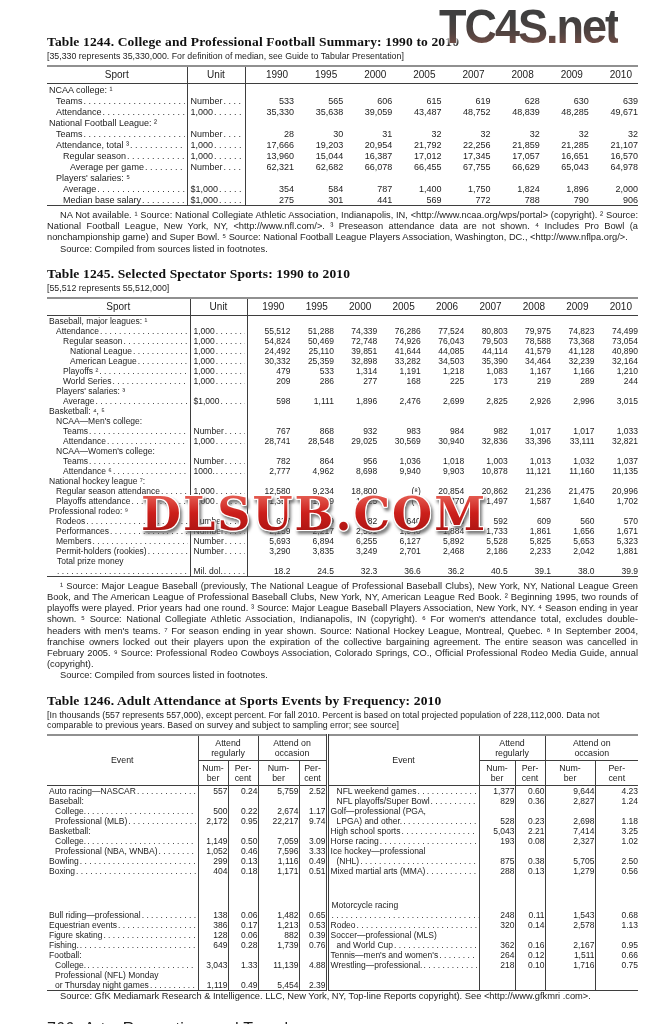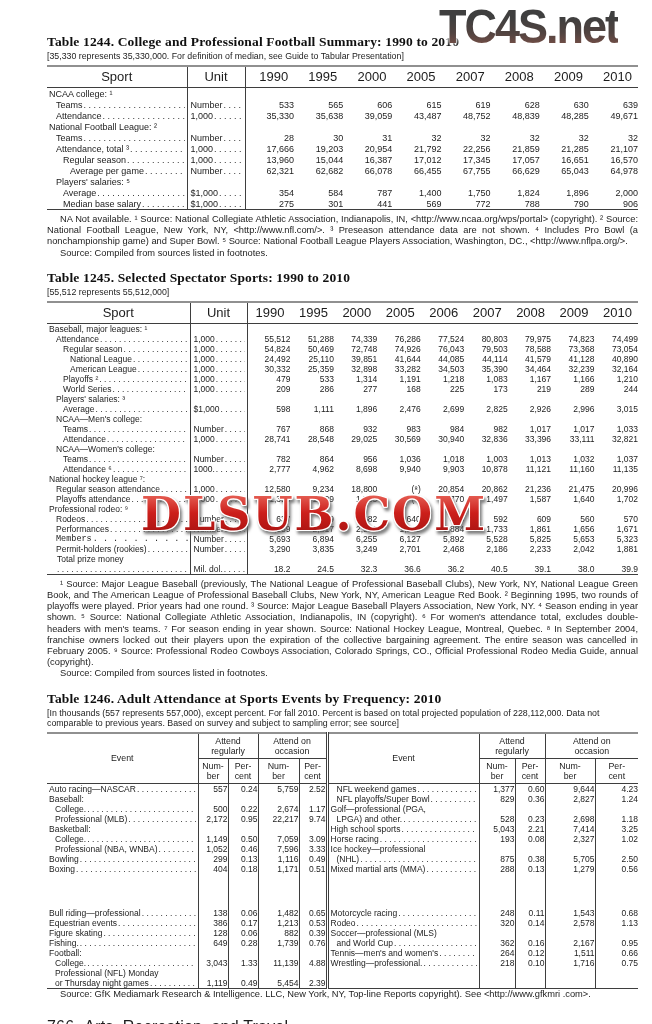--- a/index.html
+++ b/index.html
@@ -4,21 +4,21 @@
 <style>
   html,body{margin:0;padding:0;background:#ffffff;}
   .page{position:relative;width:652px;height:1024px;background:#fff;overflow:hidden;
         font-family:"Liberation Sans",sans-serif;color:#1c1c1c;}
   .content{position:absolute;left:47px;top:34px;width:591px;}
   .ttl{font-family:"Liberation Serif",serif;font-weight:bold;font-size:13.5px;
        letter-spacing:.15px;margin:0 0 1px 0;color:#101010;}
   .brk{font-size:8.8px;margin:0 0 4px 0;}
   table{border-collapse:collapse;width:100%;table-layout:fixed;}
   .ty{border-top:2px solid #909090;border-bottom:1px solid #3e3e3e;}
-  .ty th{font-weight:normal;font-size:13px;border-bottom:1px solid #3e3e3e;padding:2px 0 3px;}
+  .ty th{font-weight:normal;font-size:10px;border-bottom:1px solid #3e3e3e;padding:2px 0 3px;}
   .ty th.yh{text-align:right;padding-right:6px;}
   .c-lab{border-right:1px solid #3e3e3e;}
   .c-unit{border-right:1px solid #3e3e3e;}
   .ty td{padding:0;vertical-align:bottom;overflow:hidden;}
   #tbl1244 td{height:11px;font-size:9px;}
   #tbl1245 td{height:9.7px;font-size:8.5px;}
   .num{text-align:right;padding-right:3px;}
   .labwrap{display:flex;align-items:baseline;overflow:hidden;}
   .lt{white-space:nowrap;}
   .lead{flex:1 1 auto;overflow:hidden;white-space:nowrap;margin:0 2px 0 1px;}
@@ -549,20 +549,37 @@
               <td class="num">1,896</td>
               <td class="num">2,476</td>
               <td class="num">2,699</td>
               <td class="num">2,825</td>
               <td class="num">2,926</td>
               <td class="num">2,996</td>
               <td class="num">3,015</td>
             </tr>
             <tr>
               <td class="c-lab">
+                <div class="labwrap" style="padding-left: 2px;">
+                  <span class="lt">Basketball: ⁴, ⁵</span>
+                </div>
+              </td>
+              <td class="c-unit"></td>
+              <td class="num"></td>
+              <td class="num"></td>
+              <td class="num"></td>
+              <td class="num"></td>
+              <td class="num"></td>
+              <td class="num"></td>
+              <td class="num"></td>
+              <td class="num"></td>
+              <td class="num"></td>
+            </tr>
+            <tr>
+              <td class="c-lab">
                 <div class="labwrap" style="padding-left: 9px;">
                   <span class="lt">NCAA—Men's college:</span>
                 </div>
               </td>
               <td class="c-unit"></td>
               <td class="num"></td>
               <td class="num"></td>
               <td class="num"></td>
               <td class="num"></td>
               <td class="num"></td>
@@ -801,21 +818,21 @@
               <td class="num">2,591</td>
               <td class="num">1,940</td>
               <td class="num">1,884</td>
               <td class="num">1,733</td>
               <td class="num">1,861</td>
               <td class="num">1,656</td>
               <td class="num">1,671</td>
             </tr>
             <tr>
               <td class="c-lab">
-                <div class="labwrap" style="padding-left: 9px; font-family: Liberation Mono, monospace;">
+                <div class="labwrap" style="padding-left: 9px;">
                   <span class="lt">Members</span>
                   <span class="lead"></span>
                 </div>
               </td>
               <td class="c-unit">
                 <div class="labwrap" style="padding-left: 3px;">
                   <span class="lt">Number</span>
                   <span class="lead"></span>
                 </div>
               </td>
@@ -1129,21 +1146,21 @@
                 <div class="labwrap" style="padding-left: 2px; margin-top: 34px;">
                   <span class="lt">Bull riding—professional</span>
                   <span class="lead"></span>
                 </div>
               </td>
               <td class="num bl">138</td>
               <td class="num bl">0.06</td>
               <td class="num bl">1,482</td>
               <td class="num bl">0.65</td>
               <td class="pd">
-                <div class="labwrap" style="padding-left: 2px;">
+                <div class="labwrap" style="padding-left: 2px; flex-direction: column;">
                   <span class="lt">Motorcycle racing</span>
                   <span class="lead"></span>
                 </div>
               </td>
               <td class="num bl">248</td>
               <td class="num bl">0.11</td>
               <td class="num bl">1,543</td>
               <td class="num bl">0.68</td>
             </tr>
             <tr>

